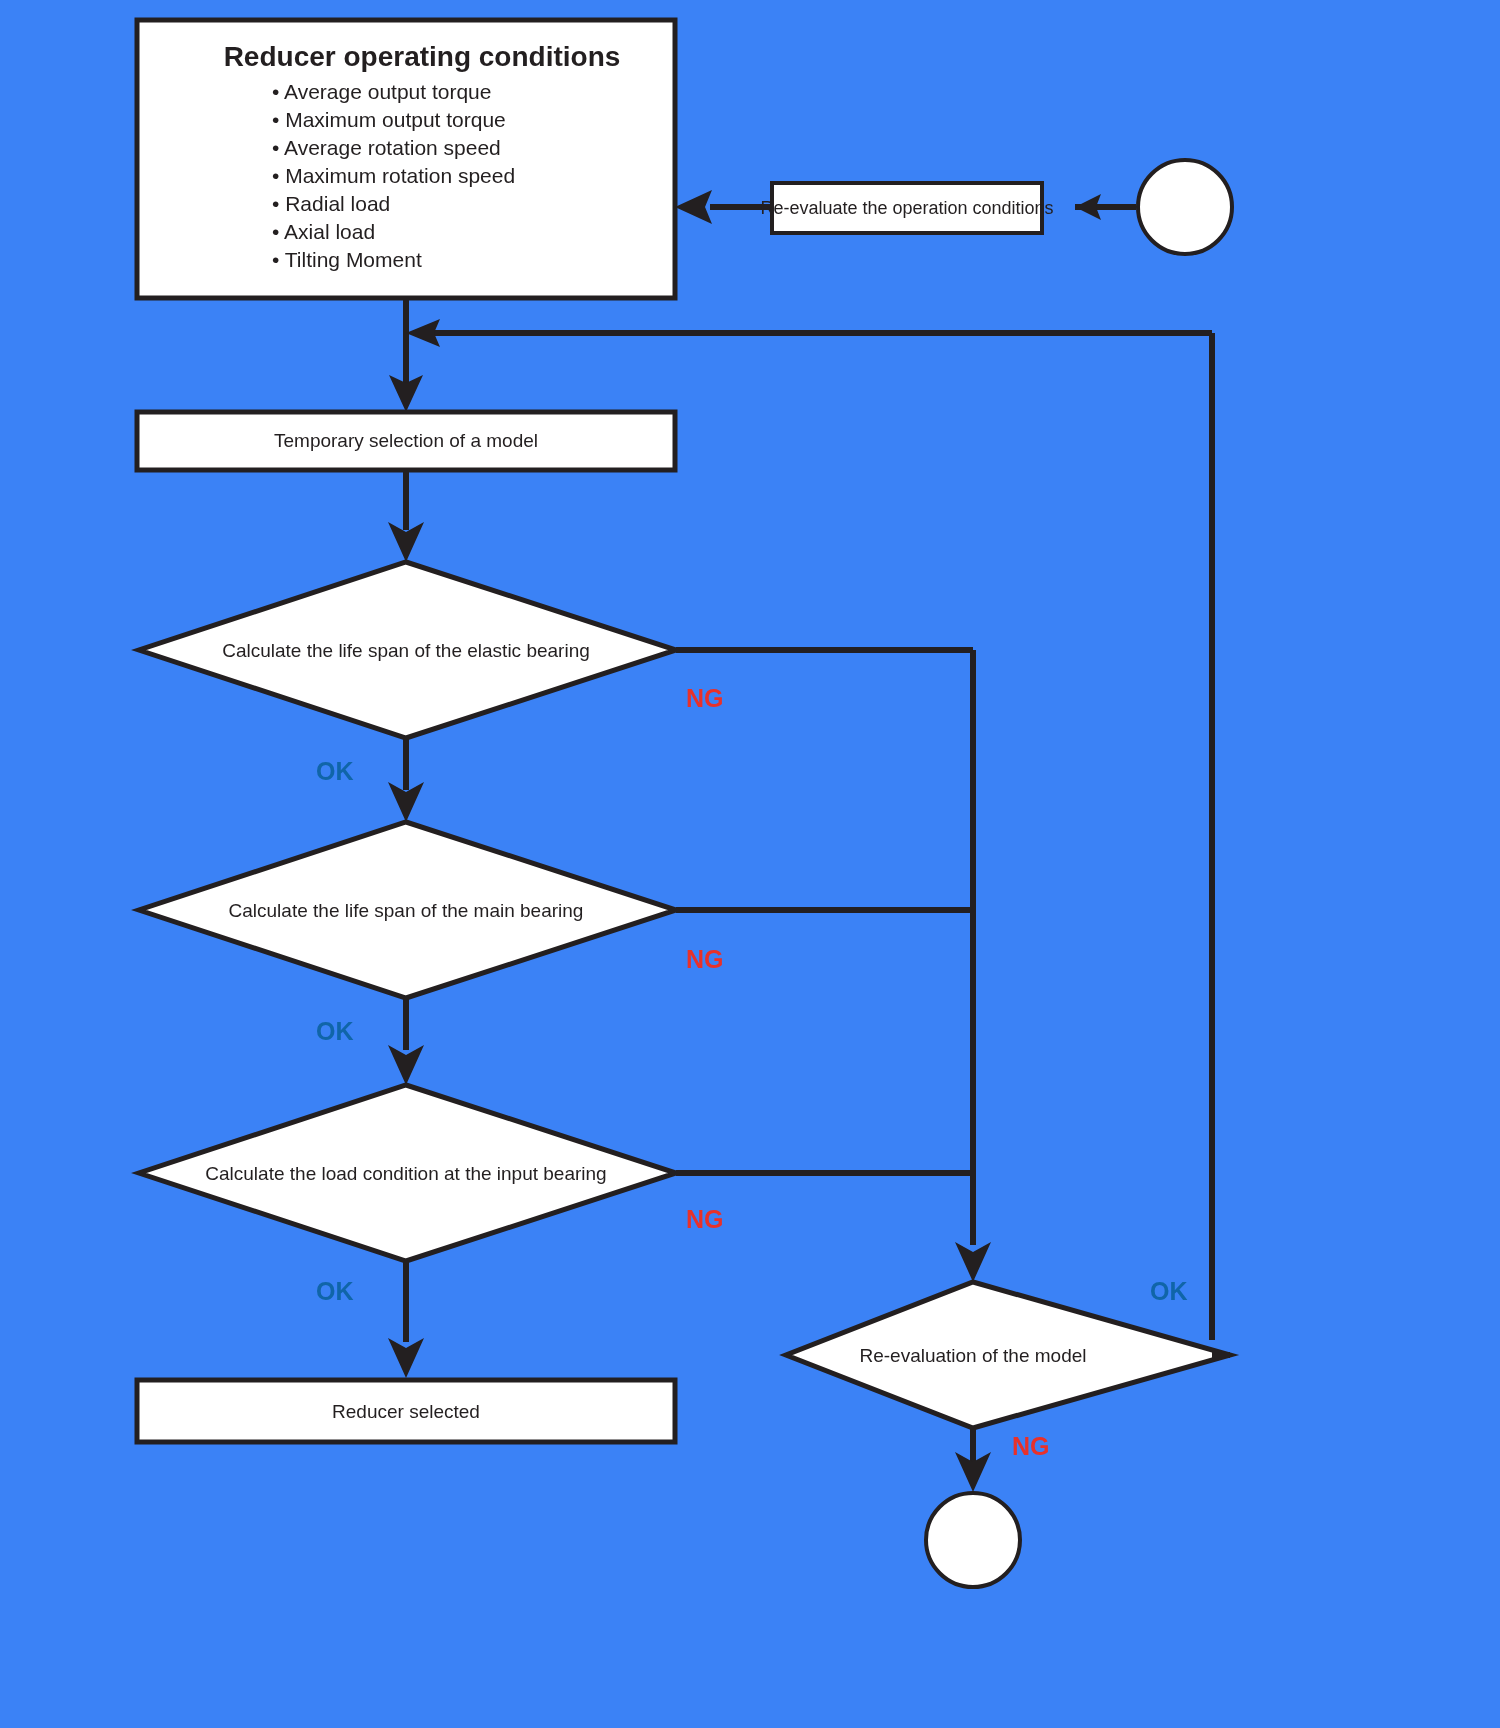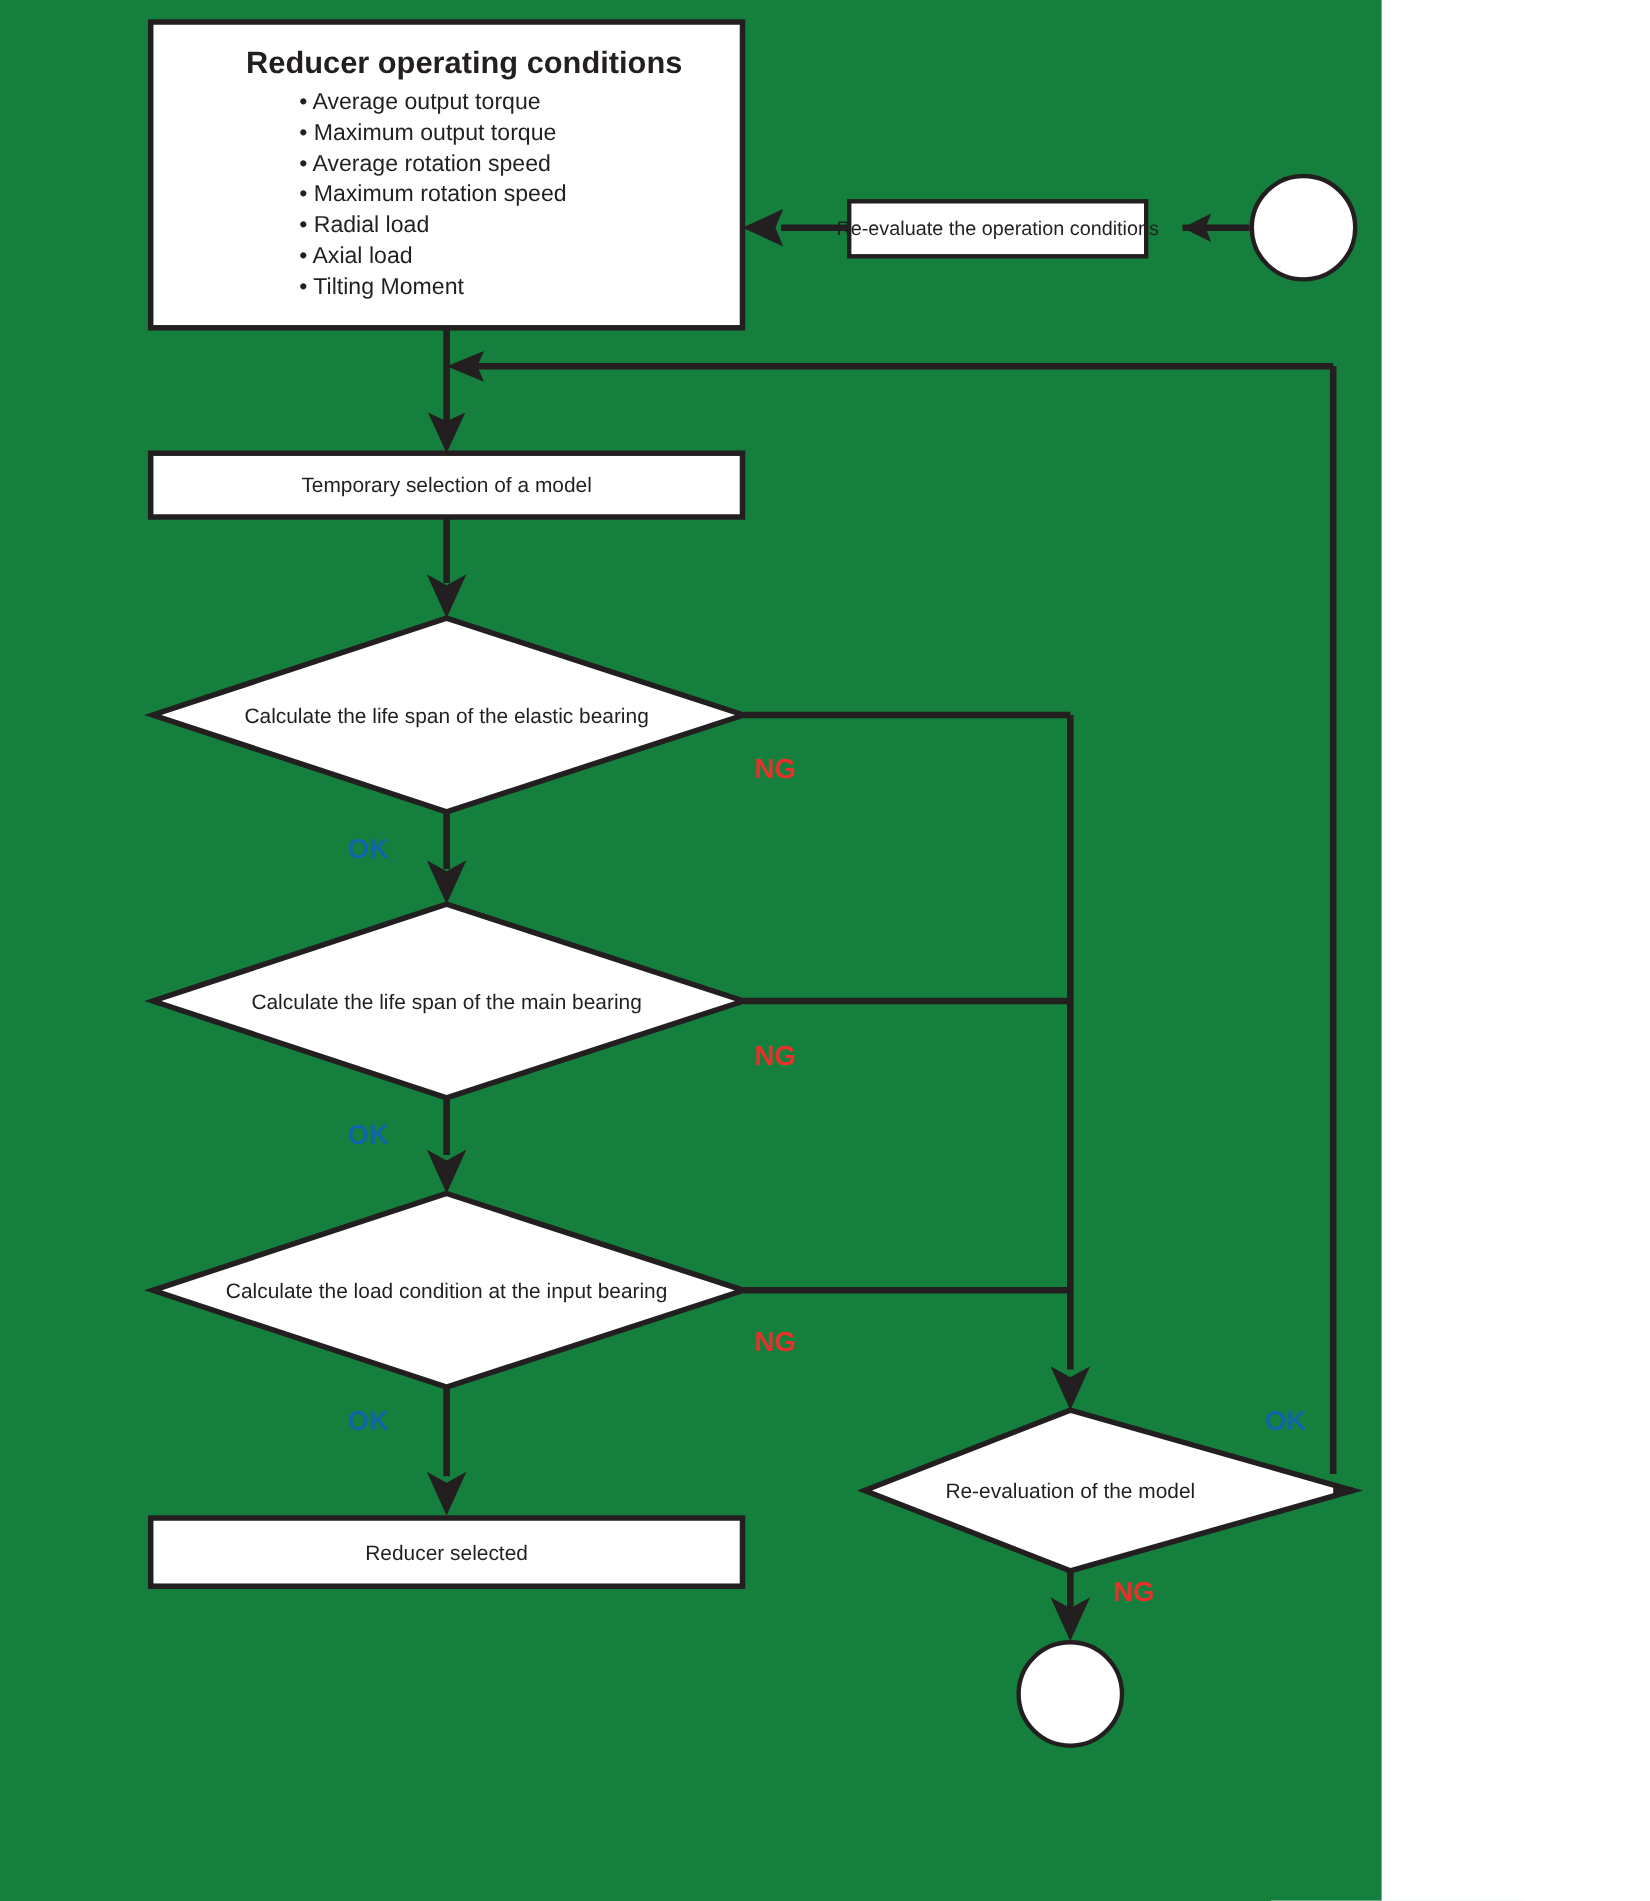--- a/index.html
+++ b/index.html
@@ -5,23 +5,23 @@
   html, body {
     margin: 0;
     padding: 0;
     background: #ffffff;
   }
   body {
     font-family: "Liberation Sans", sans-serif;
   }
   #flowchart-root {
     position: relative;
-    width: 1256px;
+    width: 1500px;
     height: 1728px;
-    background: #15803d;
+    background: #3b82f6;
     overflow: hidden;
   }
   svg#diagram-canvas {
     position: absolute;
     top: 0;
     left: 0;
     width: 1500px;
     height: 1728px;
     display: block;
   }

